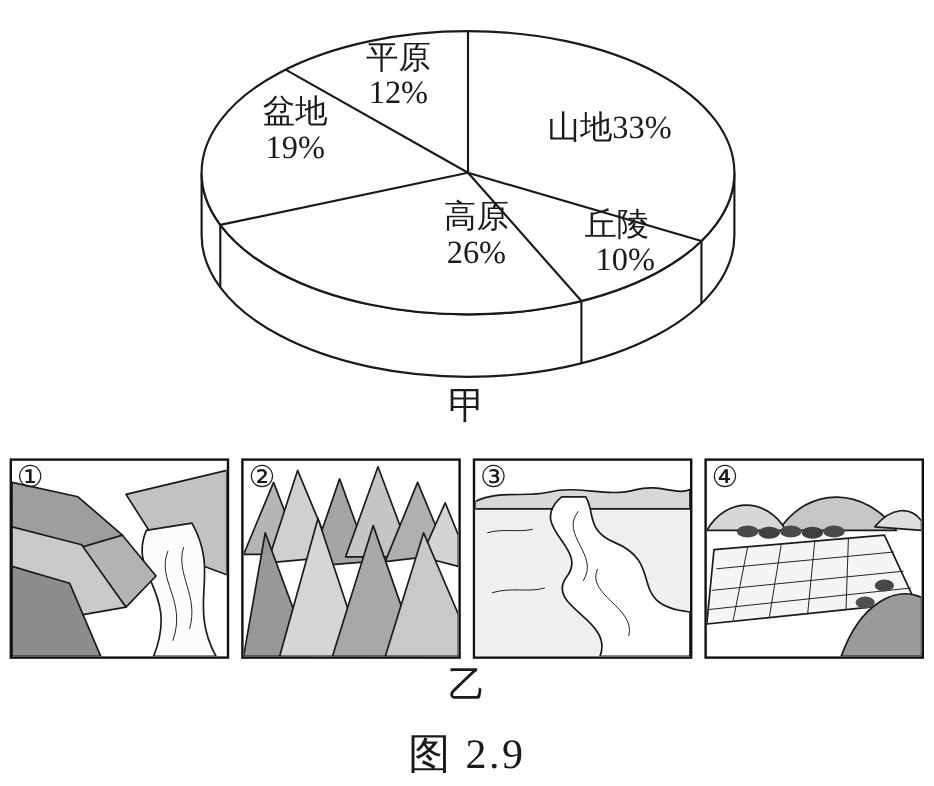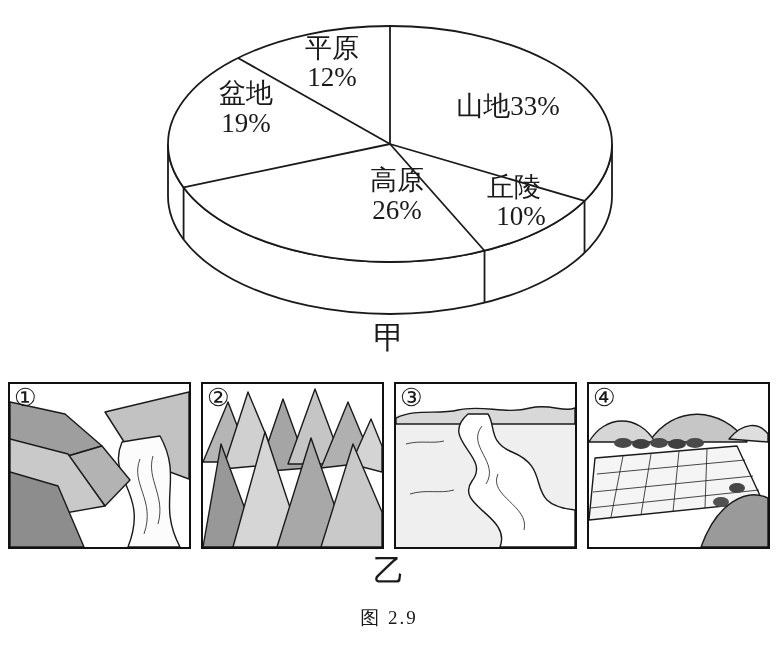--- a/index.html
+++ b/index.html
@@ -13,21 +13,21 @@
   .pie-label{font-size:27px;fill:#1a1a1a;text-anchor:middle;
              font-family:"Liberation Serif","DejaVu Serif",serif;}
   .group-label{text-align:center;font-size:31px;line-height:36px;margin-top:4px;}
   
   .panels{display:flex;justify-content:center;gap:10px;margin-top:26px;}
   .panel{position:relative;width:183px;height:167px;border:2px solid #111;
          box-sizing:border-box;background:#fff;overflow:hidden;}
   .panel-art{position:absolute;left:0;top:0;width:100%;height:100%;}
   .panel-num{position:absolute;top:1px;left:4px;font-size:25px;line-height:1;
              font-family:"DejaVu Sans","Liberation Sans",sans-serif;z-index:2;}
-  .caption{text-align:center;font-size:19px;margin-top:16px;letter-spacing:2px;}
+  .caption{text-align:center;font-size:35px;margin-top:16px;letter-spacing:2px;}
   svg *{vector-effect:none;}
   .art-stroke{stroke:#1a1a1a;stroke-width:1.4;stroke-linejoin:round;}
   .thin{stroke:#1a1a1a;stroke-width:0.8;fill:none;}
 </style>
 </head>
 <body>
 
 <div class="figure">
 
   <div class="pie-wrap">

